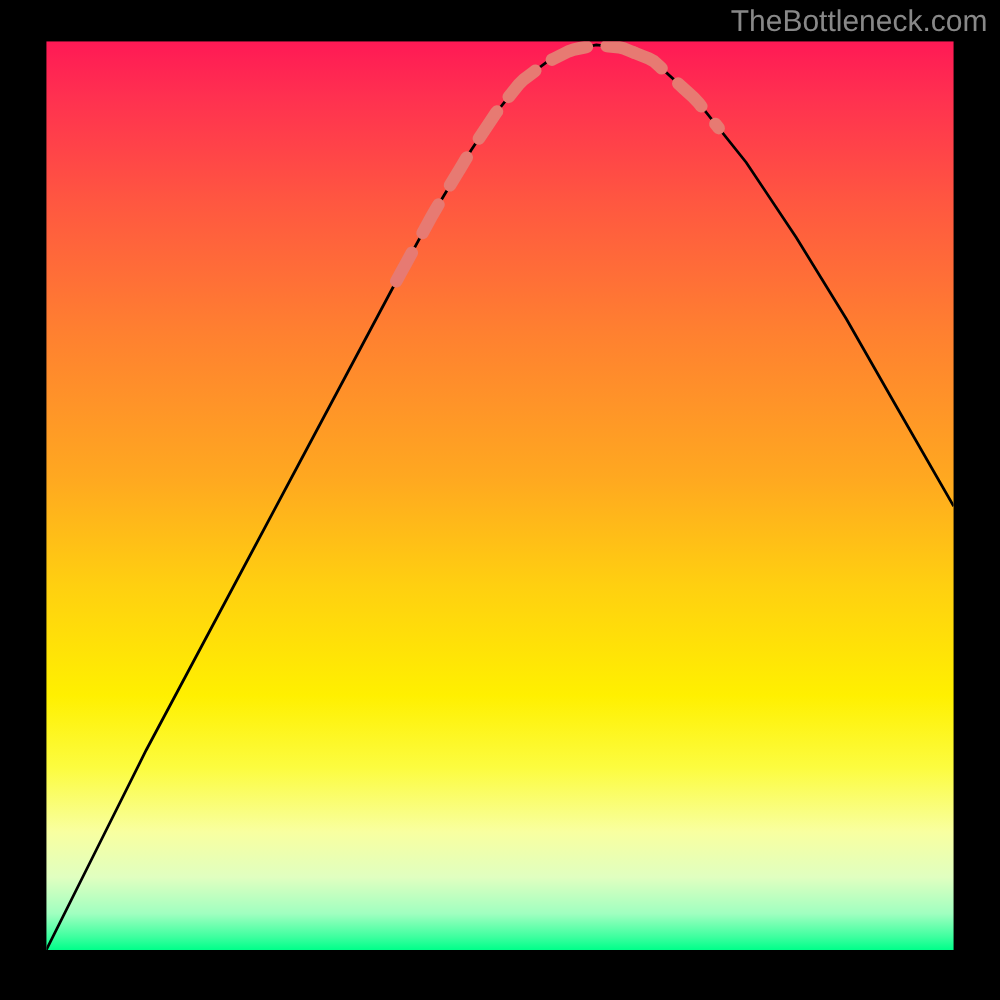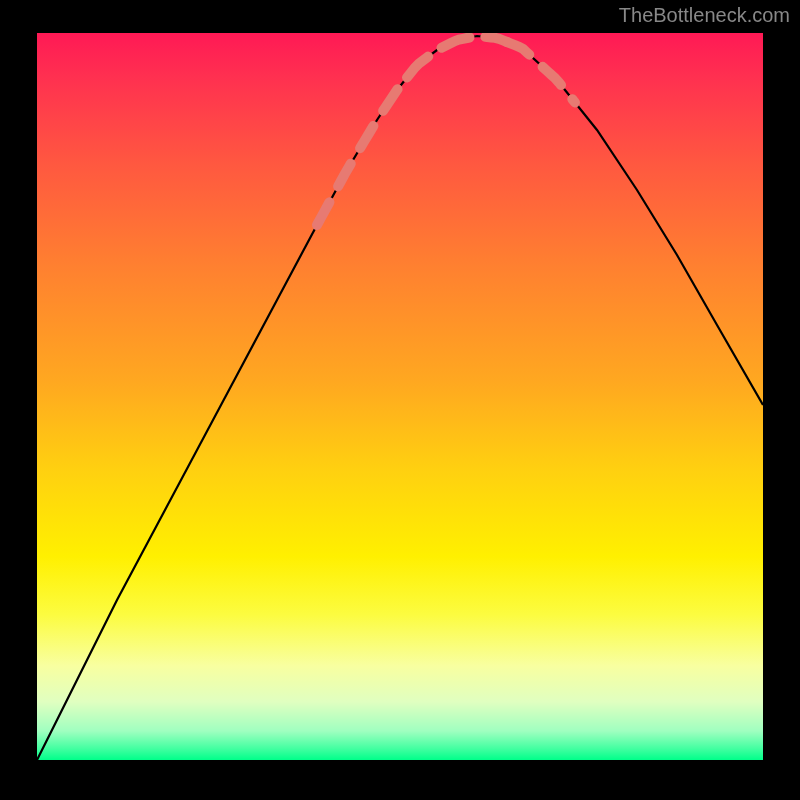--- a/index.html
+++ b/index.html
@@ -9,21 +9,21 @@
     background: #000;
     position: relative;
     overflow: hidden;
     font-family: Arial, sans-serif;
   }
   .watermark {
     position: absolute;
     top: 4px;
     right: 10px;
     color: #888;
-    font-size: 20px;
+    font-size: 24px;
     font-weight: 500;
     z-index: 20;
   }
   .plot-area {
     position: absolute;
     left: 37px;
     top: 33px;
     width: 726px;
     height: 727px;
     overflow: hidden;

